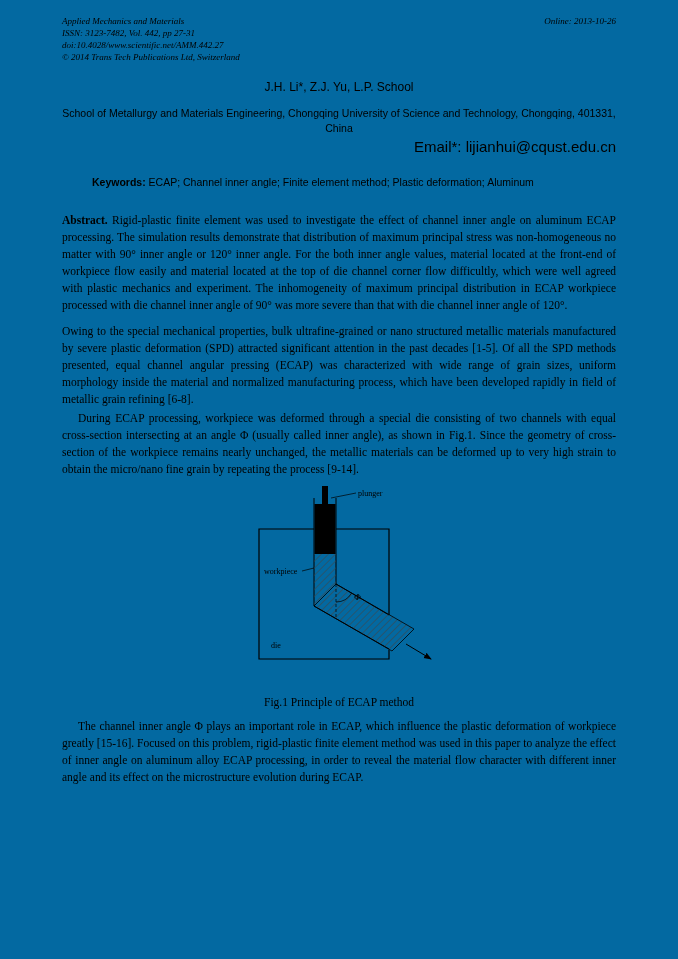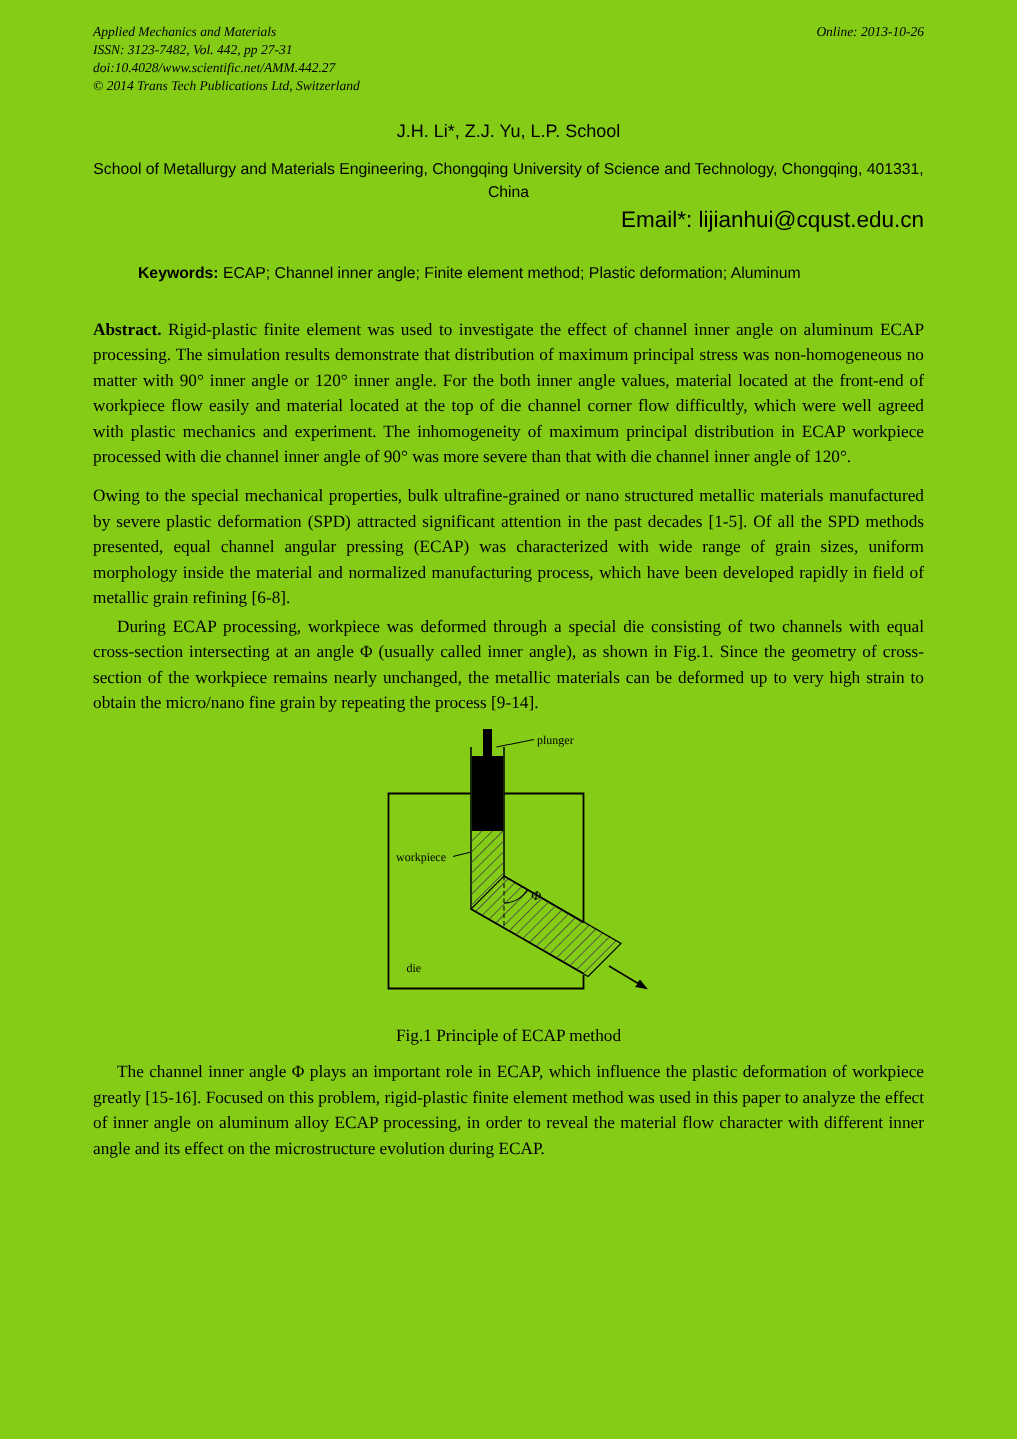--- a/index.html
+++ b/index.html
@@ -1,18 +1,18 @@
 <!DOCTYPE html>
 <html><head>
 <meta charset="utf-8">
 <style>
   * { margin:0; padding:0; box-sizing:border-box; }
   html,body { background:#ffffff; }
   .page {
-    width:678px; height:959px; margin:0 auto; background:#84cc16;
+    width:678px; height:959px; margin:0 auto; background:#0369a1;
     padding:16px 62px 20px 62px; position:relative;
     font-family:"Liberation Serif", serif; color:#000;
   }
   .hdr { display:flex; justify-content:space-between; align-items:flex-start; }
   .hdr-left div, .hdr-right {
     font-family:"Liberation Serif", serif; font-style:italic;
     font-size:9px; line-height:1.32; color:#000;
   }
   .paper-title {
     margin-top:30px; text-align:center;
@@ -43,21 +43,21 @@
   .abstract b { font-weight:bold; }
   .sec-head {
     margin-top:24px;
     font-family:"Liberation Serif", serif; font-weight:bold; font-size:12px;
   }
   p.first { margin-top:9px; }
   p.indent { text-indent:16px; margin-top:2px; }
   figure { margin-top:6px; text-align:center; }
   figure svg { display:inline-block; }
   figcaption {
-    font-family:"Liberation Serif", serif; font-size:11.5px; margin-top:8px;
+    font-family:"Liberation Serif", serif; font-size:11.5px; margin-top:20px;
   }
   .fig-label { font-family:"Liberation Serif", serif; font-size:8px; }
   .fig-angle { font-family:"Liberation Serif", serif; font-size:9px; font-style:italic; }
 </style>
 </head>
 <body>
 
 <div class="page">
 
   <div class="hdr">

